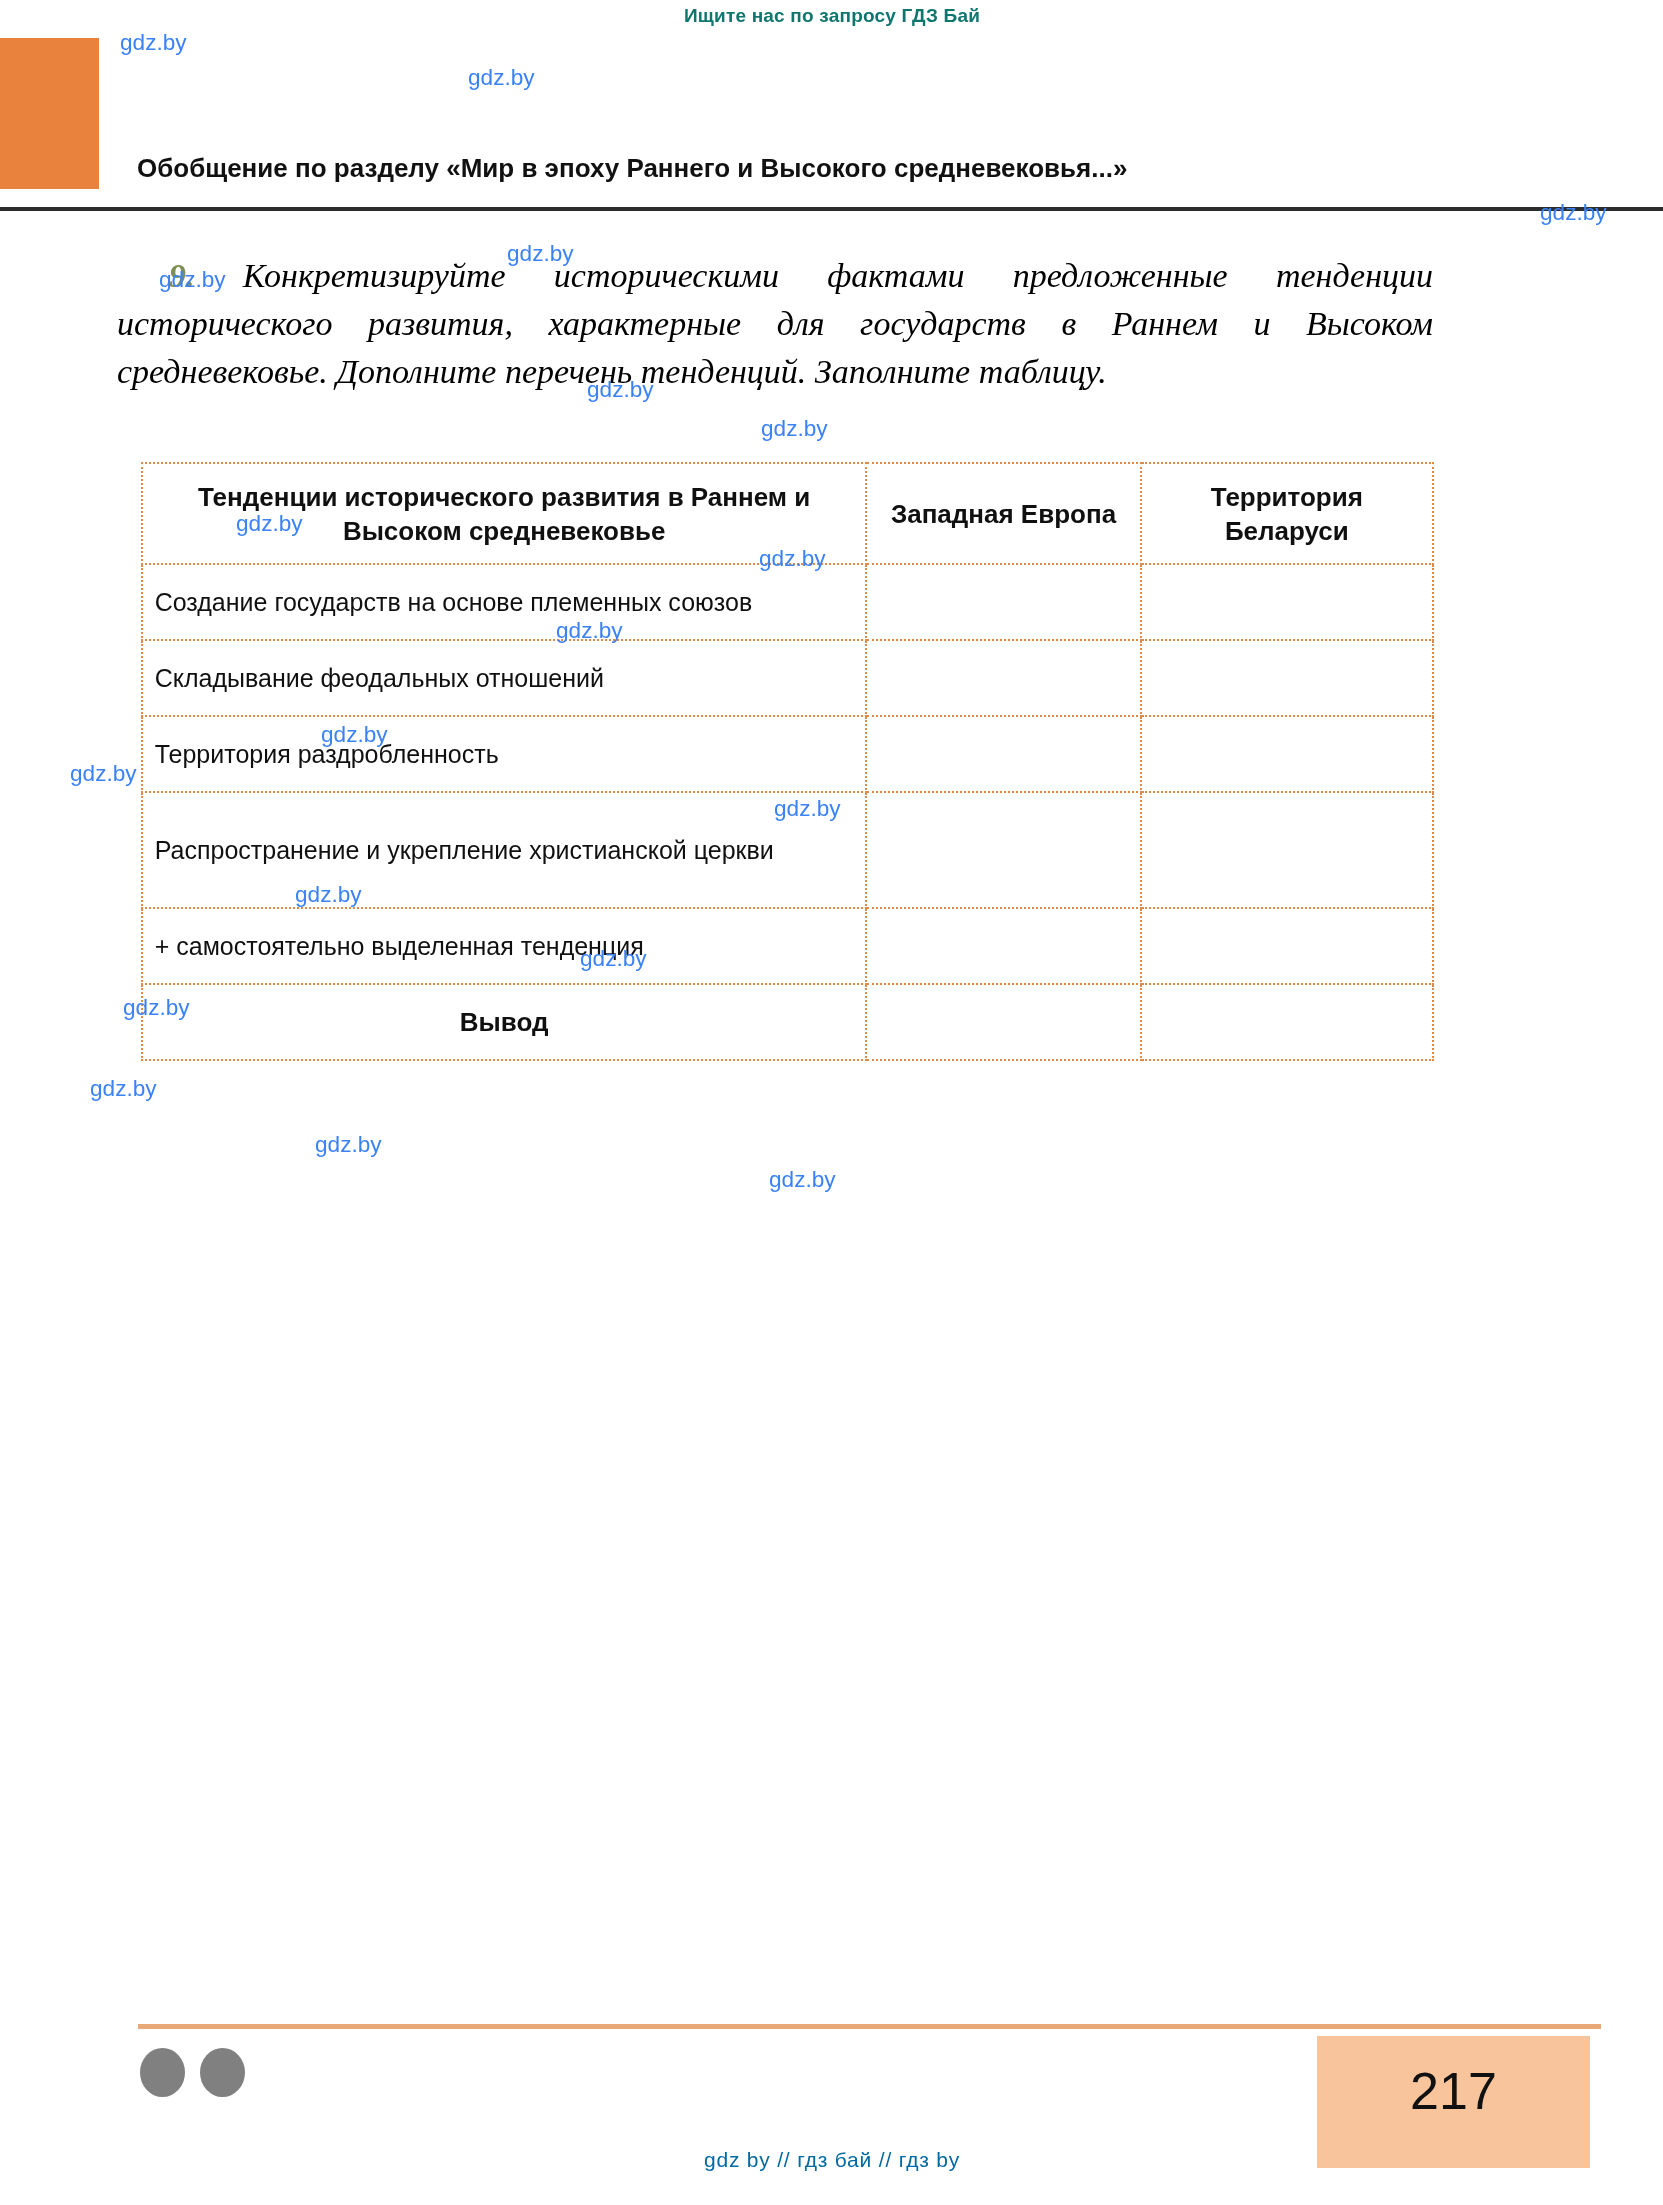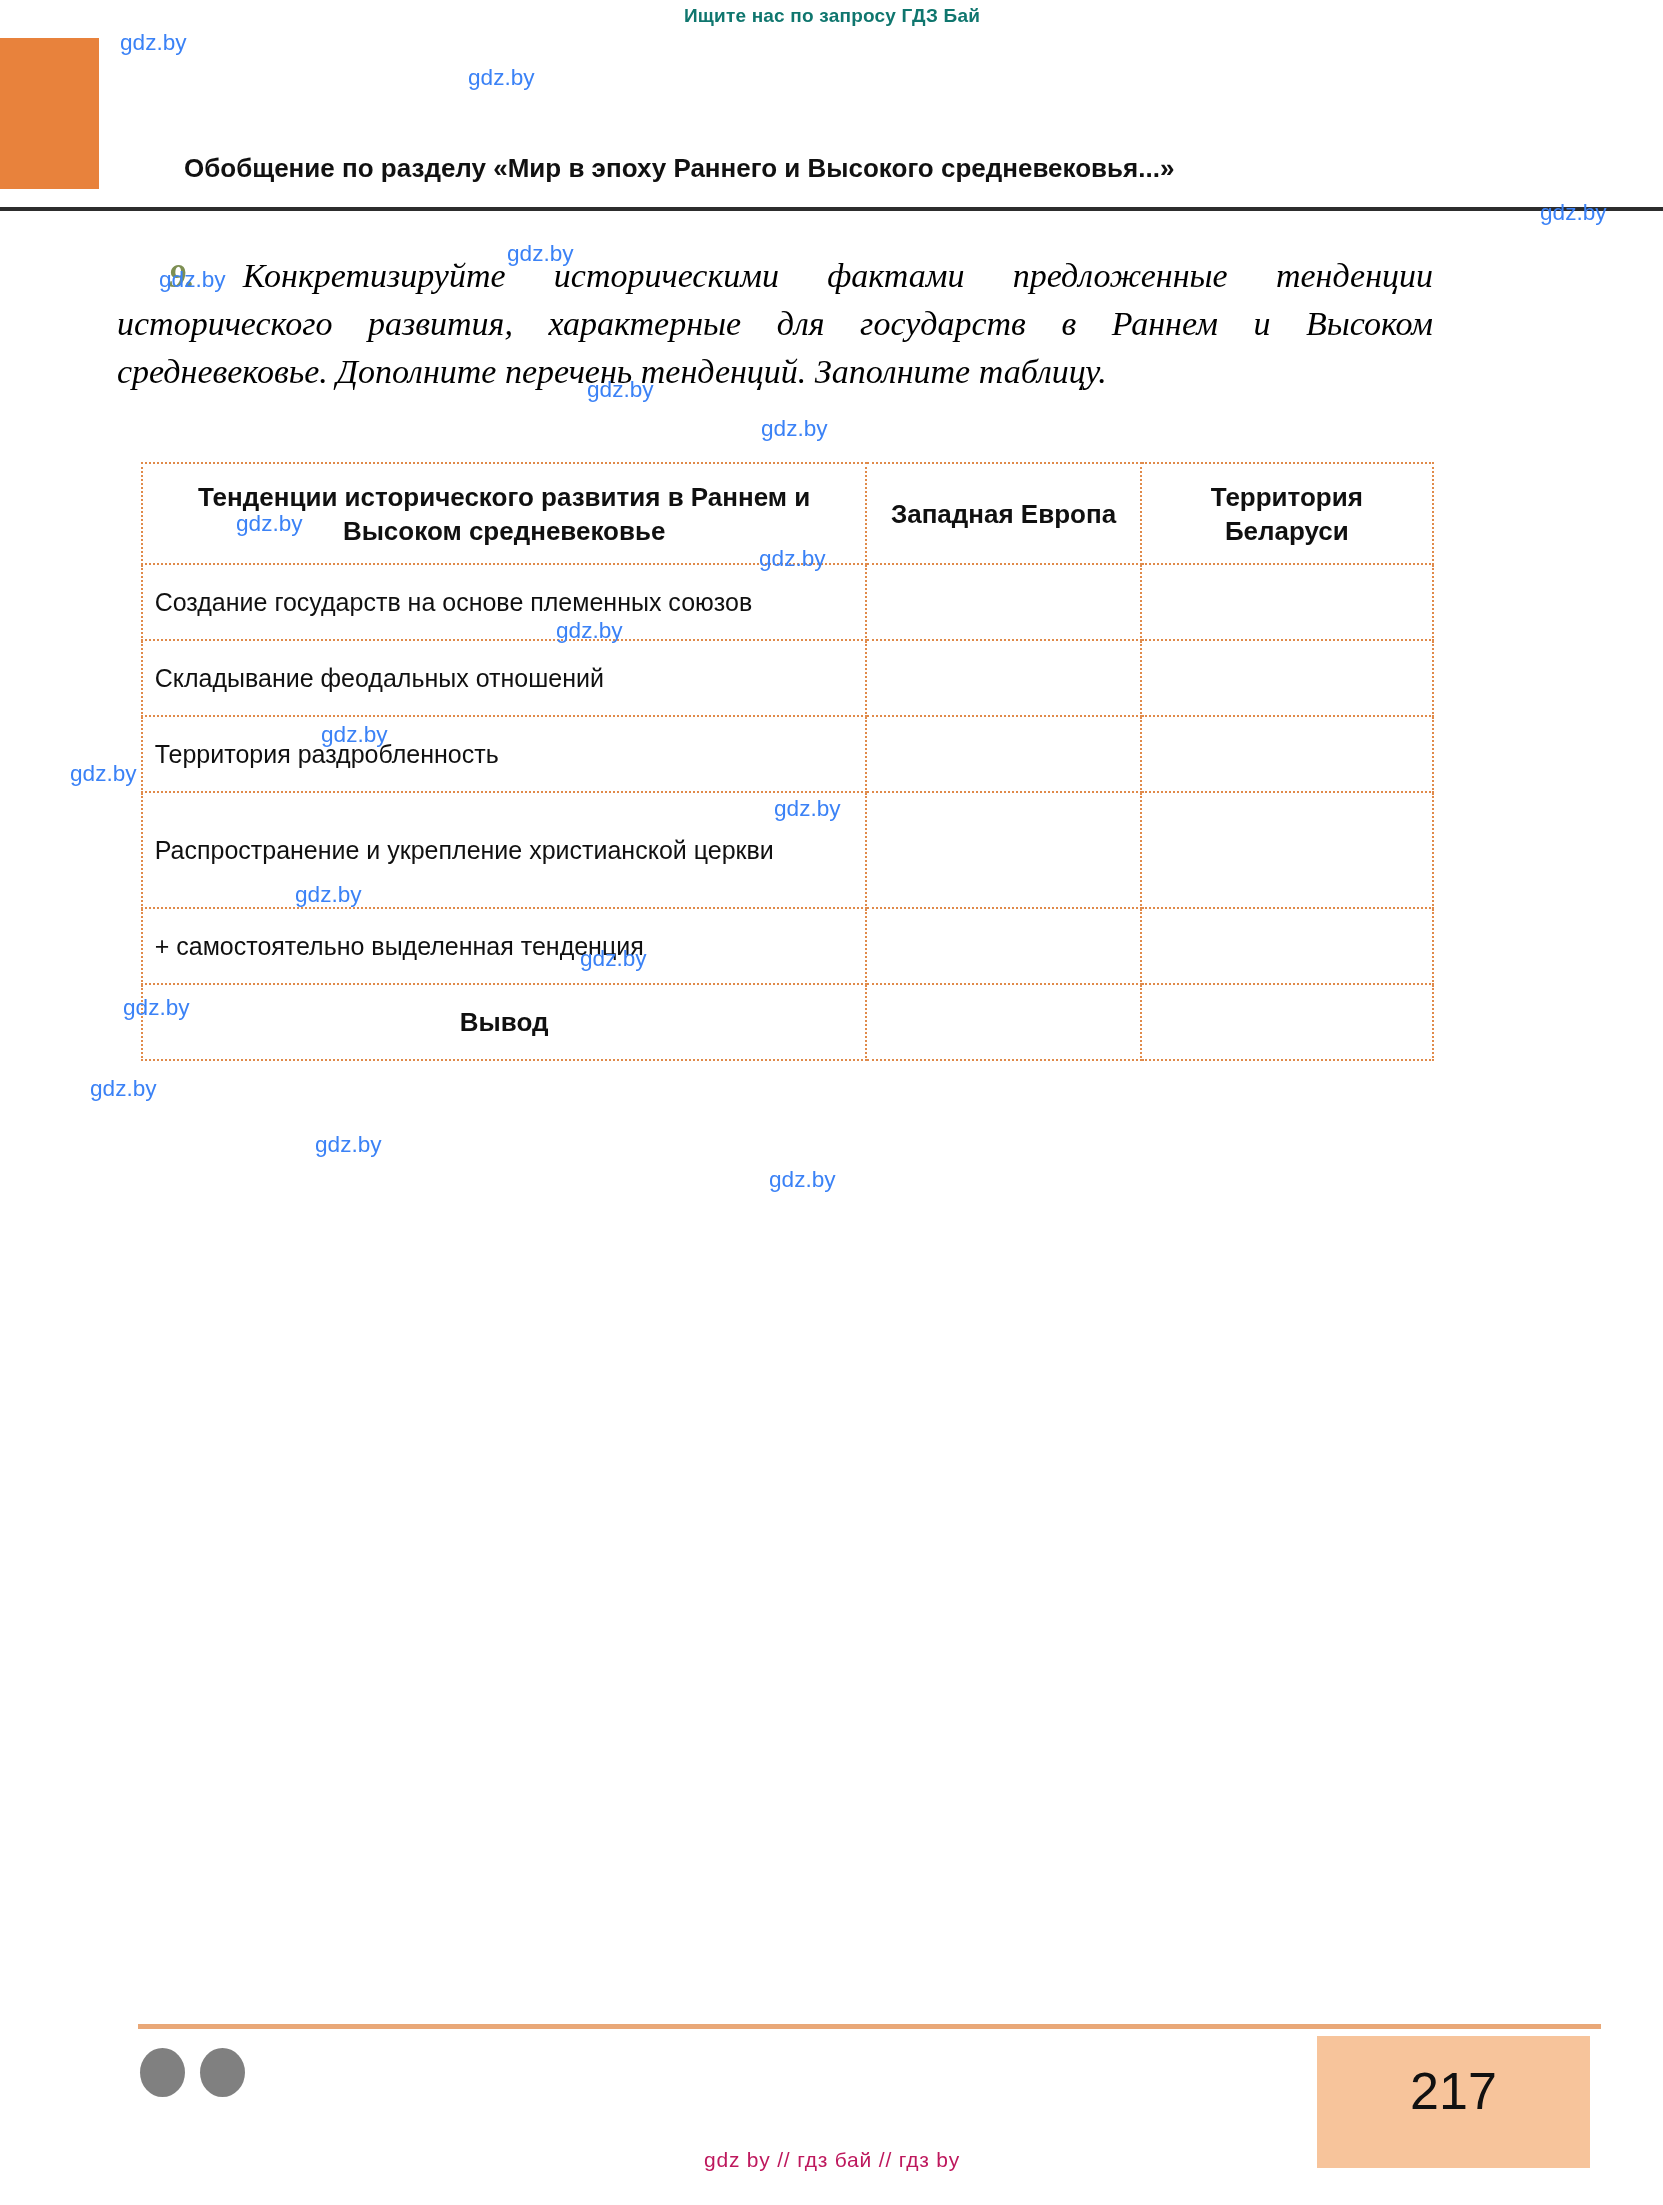--- a/index.html
+++ b/index.html
@@ -44,21 +44,20 @@
   }
   .header-title {
     position: absolute;
     left: 137px;
     top: 153px;
     font-family: "Liberation Sans", sans-serif;
     font-weight: bold;
     font-size: 26px;
     color: #111111;
     white-space: nowrap;
-    margin-left: 47px;
   }
   .header-rule {
     position: absolute;
     left: 0;
     top: 207px;
     width: 1664px;
     height: 4.2px;
     background: #2d2d2d;
   }
 
@@ -179,21 +178,21 @@
     color: #111111;
   }
   .bottom-links {
     position: absolute;
     left: 0;
     top: 2148px;
     width: 1664px;
     text-align: center;
     font-family: "Liberation Sans", sans-serif;
     font-size: 21px;
-    color: #be185d;
+    color: #0369a1;
     letter-spacing: 0.8px;
   }
 </style>
 </head>
 <body>
 
 <div id="page">
 
   <div class="promo-line">Ищите нас по запросу ГДЗ Бай</div>
 

